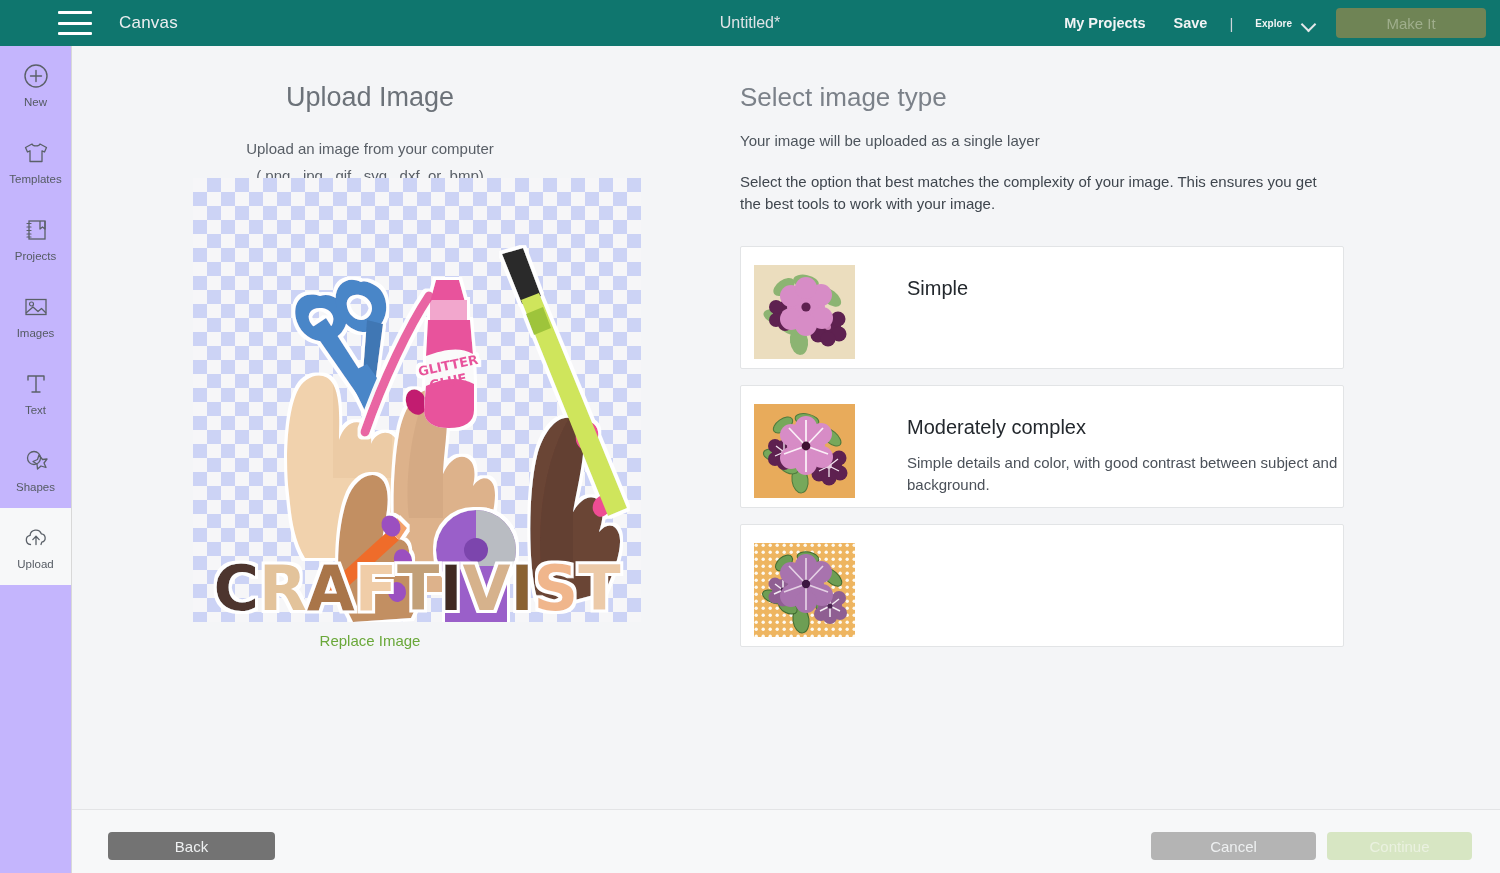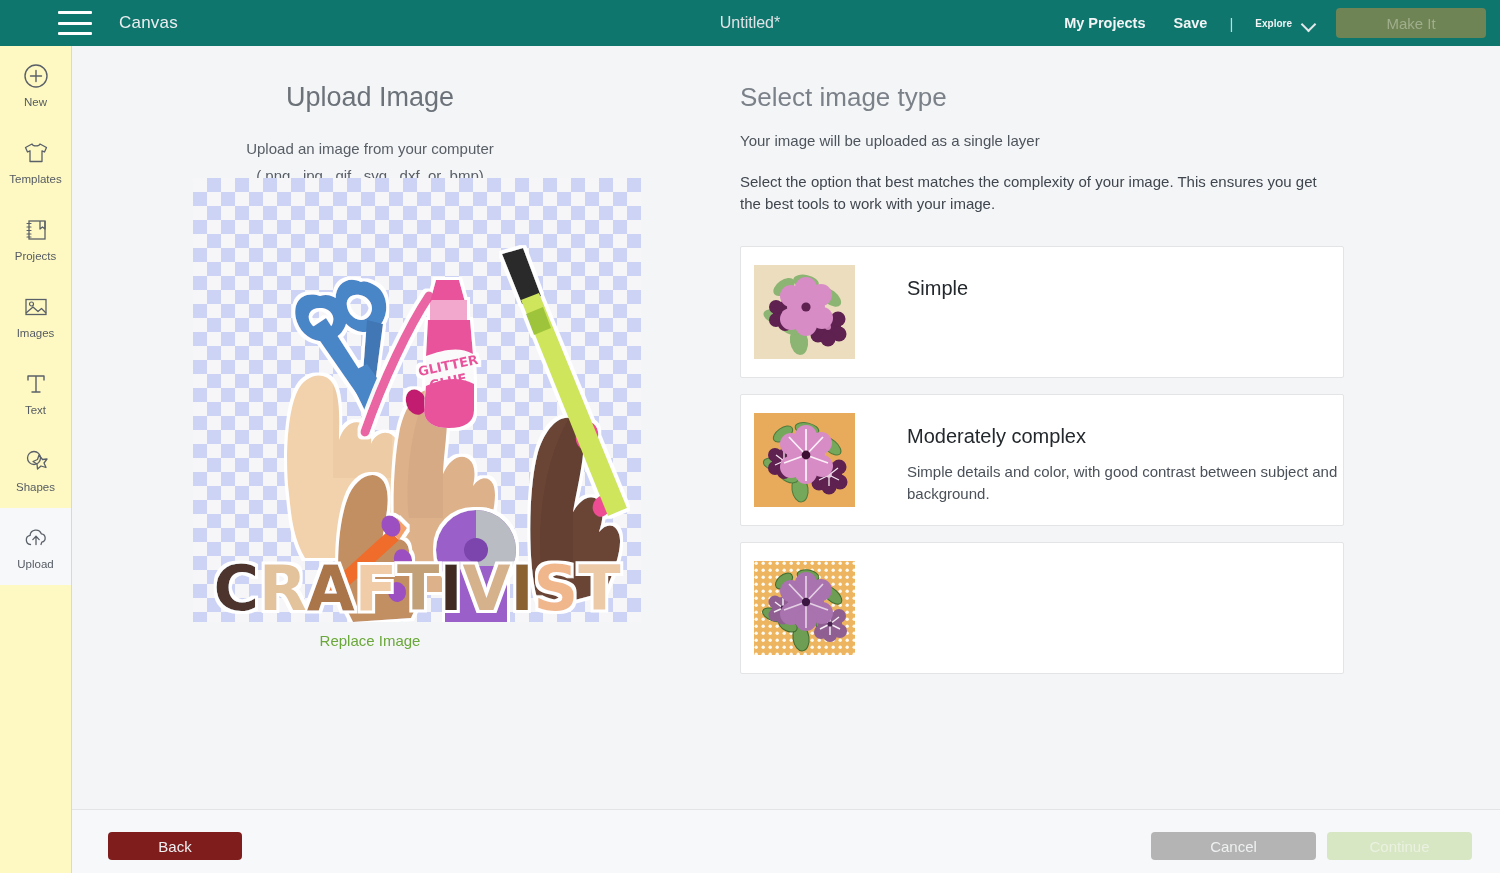--- a/index.html
+++ b/index.html
@@ -57,21 +57,21 @@
     background: #6f8455; border-radius: 4px;
     color: #9fae8c; font-size: 15px;
     display: flex; align-items: center; justify-content: center;
     cursor: default;
   }
 
   
   .rail {
     position: absolute; top: 46px; left: 0;
     width: 72px; height: 827px;
-    background: #fef9c3;
+    background: #c4b5fd;
     border-right: 1px solid #d8d8d8;
   }
   .rail-item {
     height: 77px; display: flex; flex-direction: column;
     align-items: center; justify-content: center; cursor: pointer;
     color: #5a6068;
   }
   .rail-item.active { background: #f7f8f9; }
   .rail-label { font-size: 11.5px; margin-top: 5px; color: #555b63; }
   .rail-icon { width: 30px; height: 30px; display: block; }
@@ -117,41 +117,41 @@
     position: absolute; left: 668px; top: 0; width: 700px; height: 763px;
   }
   .type-title { margin-top: 36px; font-size: 26px; color: #7b8189; font-weight: 300; }
   .type-sub { margin-top: 19px; font-size: 15px; color: #4d545c; }
   .type-desc { margin-top: 22px; font-size: 15px; color: #3f464e; line-height: 1.47; width: 592px; }
 
   .cards { margin-top: 31px; width: 604px; }
   .card {
     background: #fff; border: 1px solid #e2e4e6; border-radius: 2px;
     display: flex; align-items: flex-start;
-    padding: 18px 18px 18px 13px;
+    padding: 18px 18px 9px 13px;
     margin-bottom: 16px; cursor: pointer;
   }
   .thumb { width: 101px; height: 94px; flex: 0 0 101px; position: relative; overflow: hidden; }
   .card-body { margin-left: 52px; padding-top: 12px; }
   .card-h { font-size: 20px; color: #23282d; }
   .card-p { margin-top: 13px; font-size: 15px; color: #4b5159; line-height: 1.47; width: 432px; }
 
   
   .bottombar {
     position: absolute; left: 72px; top: 809px;
     width: 1428px; height: 64px;
     background: #f7f8f9; border-top: 1px solid #e3e4e6;
   }
   .btn {
     position: absolute; top: 22px;
     height: 28px; border-radius: 4px;
     display: flex; align-items: center; justify-content: center;
     font-size: 15px; cursor: pointer; user-select: none;
   }
-  .btn-back   { left: 36px;  width: 134px; background: #7f1d1d; color: #eef0f1; }
+  .btn-back   { left: 36px;  width: 167px; background: #737373; color: #eef0f1; }
   .btn-cancel { right: 184px; width: 165px; background: #b4b4b4; color: #eef0f1; }
   .btn-cont   { right: 28px; width: 145px; background: #d7e6c3; color: #eaf1e0; cursor: default; }
 </style>
 </head>
 <body>
 
 <div class="topbar">
   <div class="hamburger">
     <span></span>
     <span></span>

